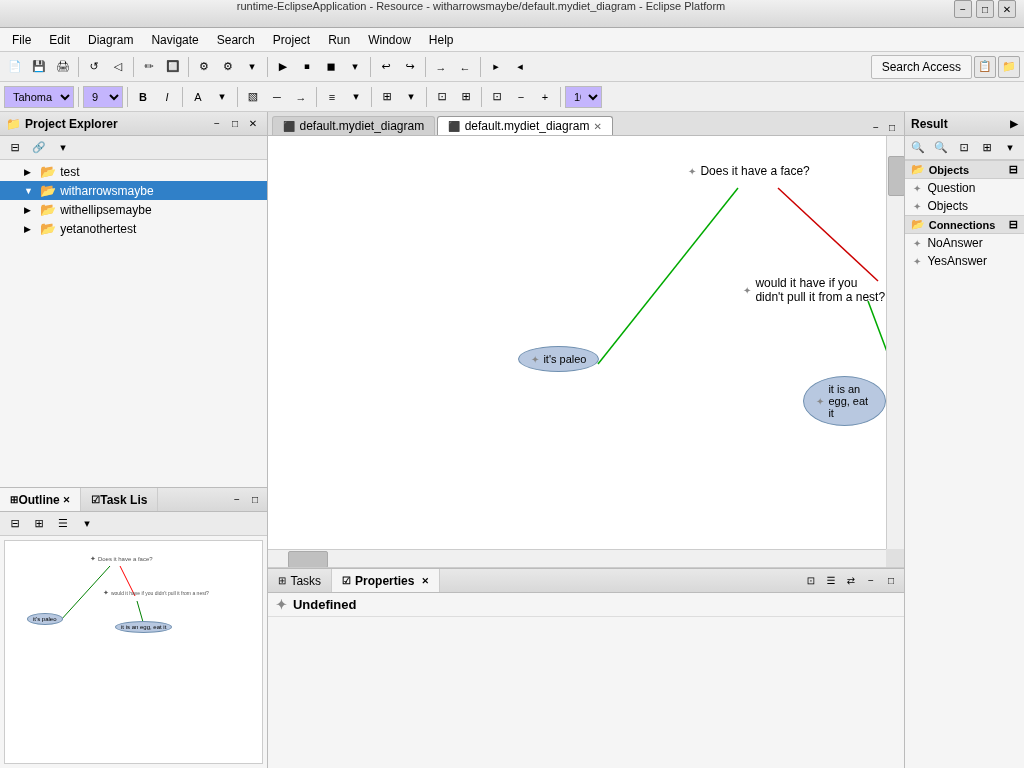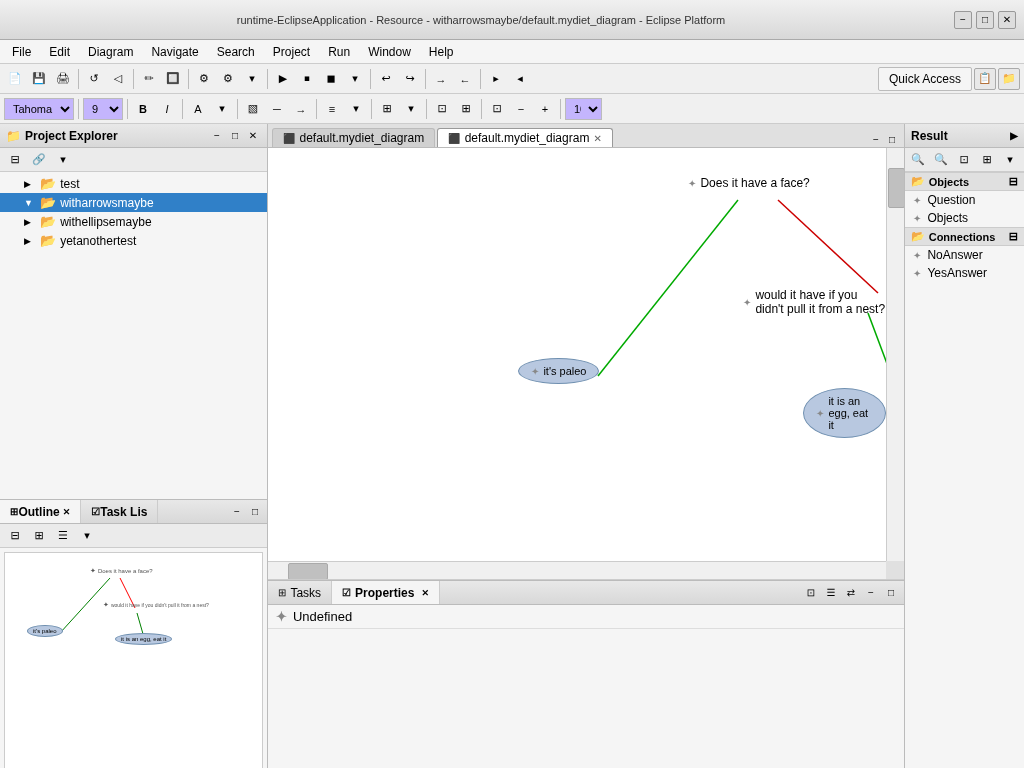--- a/index.html
+++ b/index.html
@@ -2,23 +2,22 @@
 <html><head>
   <meta charset="utf-8">
   <style>
     * { box-sizing: border-box; margin: 0; padding: 0; }
     body { font-family: 'Segoe UI', Tahoma, Arial, sans-serif; font-size: 12px; background: #ECECEC; overflow: hidden; width: 1024px; height: 768px; }
 
     
     #title-bar {
       background: linear-gradient(to bottom, #f0f0f0, #d8d8d8);
       border-bottom: 1px solid #aaa;
-      height: 40px;
-      display: flex;
-      align-items: center;
+      height: 28px;
+      display: flex;
       justify-content: space-between;
       padding: 0 8px;
     }
     #title-bar .win-controls { display: flex; gap: 4px; }
     .win-btn { width: 18px; height: 18px; border: 1px solid #999; background: #ddd; border-radius: 2px; cursor: pointer; display: flex; align-items: center; justify-content: center; font-size: 10px; }
 
     
     #menu-bar {
       background: #f5f5f5;
       border-bottom: 1px solid #ccc;
@@ -297,21 +296,21 @@
   <div class="tb-btn">▾</div>
   <div class="tb-separator"></div>
   <div class="tb-btn">↩</div>
   <div class="tb-btn">↪</div>
   <div class="tb-separator"></div>
   <div class="tb-btn">→</div>
   <div class="tb-btn">←</div>
   <div class="tb-separator"></div>
   <div class="tb-btn">▸</div>
   <div class="tb-btn">◂</div>
-  <button class="quick-access-btn">Quick Access</button>
+  <button class="quick-access-btn">Search Access</button>
   <div class="tb-btn" style="border:1px solid #aaa; background:#e8e8e8;">📋</div>
   <div class="tb-btn" style="border:1px solid #aaa; background:#e8e8e8;">📁</div>
 </div>
 
 <div id="toolbar2">
   <select class="tb-combo">
     <option>Tahoma</option>
   </select>
   <div class="tb-separator"></div>
   <select class="tb-combo" style="width:40px;">
@@ -517,21 +516,21 @@
         <div class="bp-actions">
           <div class="bp-action-btn">⊡</div>
           <div class="bp-action-btn">☰</div>
           <div class="bp-action-btn">⇄</div>
           <div class="bp-action-btn">−</div>
           <div class="bp-action-btn">□</div>
         </div>
       </div>
       <div id="bottom-panel-title">
         <span style="color:#888;">✦</span>
-        <span style="font-weight:normal;">Undefined</span>
+        <span style="font-weight:bold;">Undefined</span>
       </div>
     </div>
 
   </div>
 
   <div id="palette-panel">
     <div id="palette-header">
       <span>Result</span>
       <span class="palette-expand">▶</span>
     </div>

